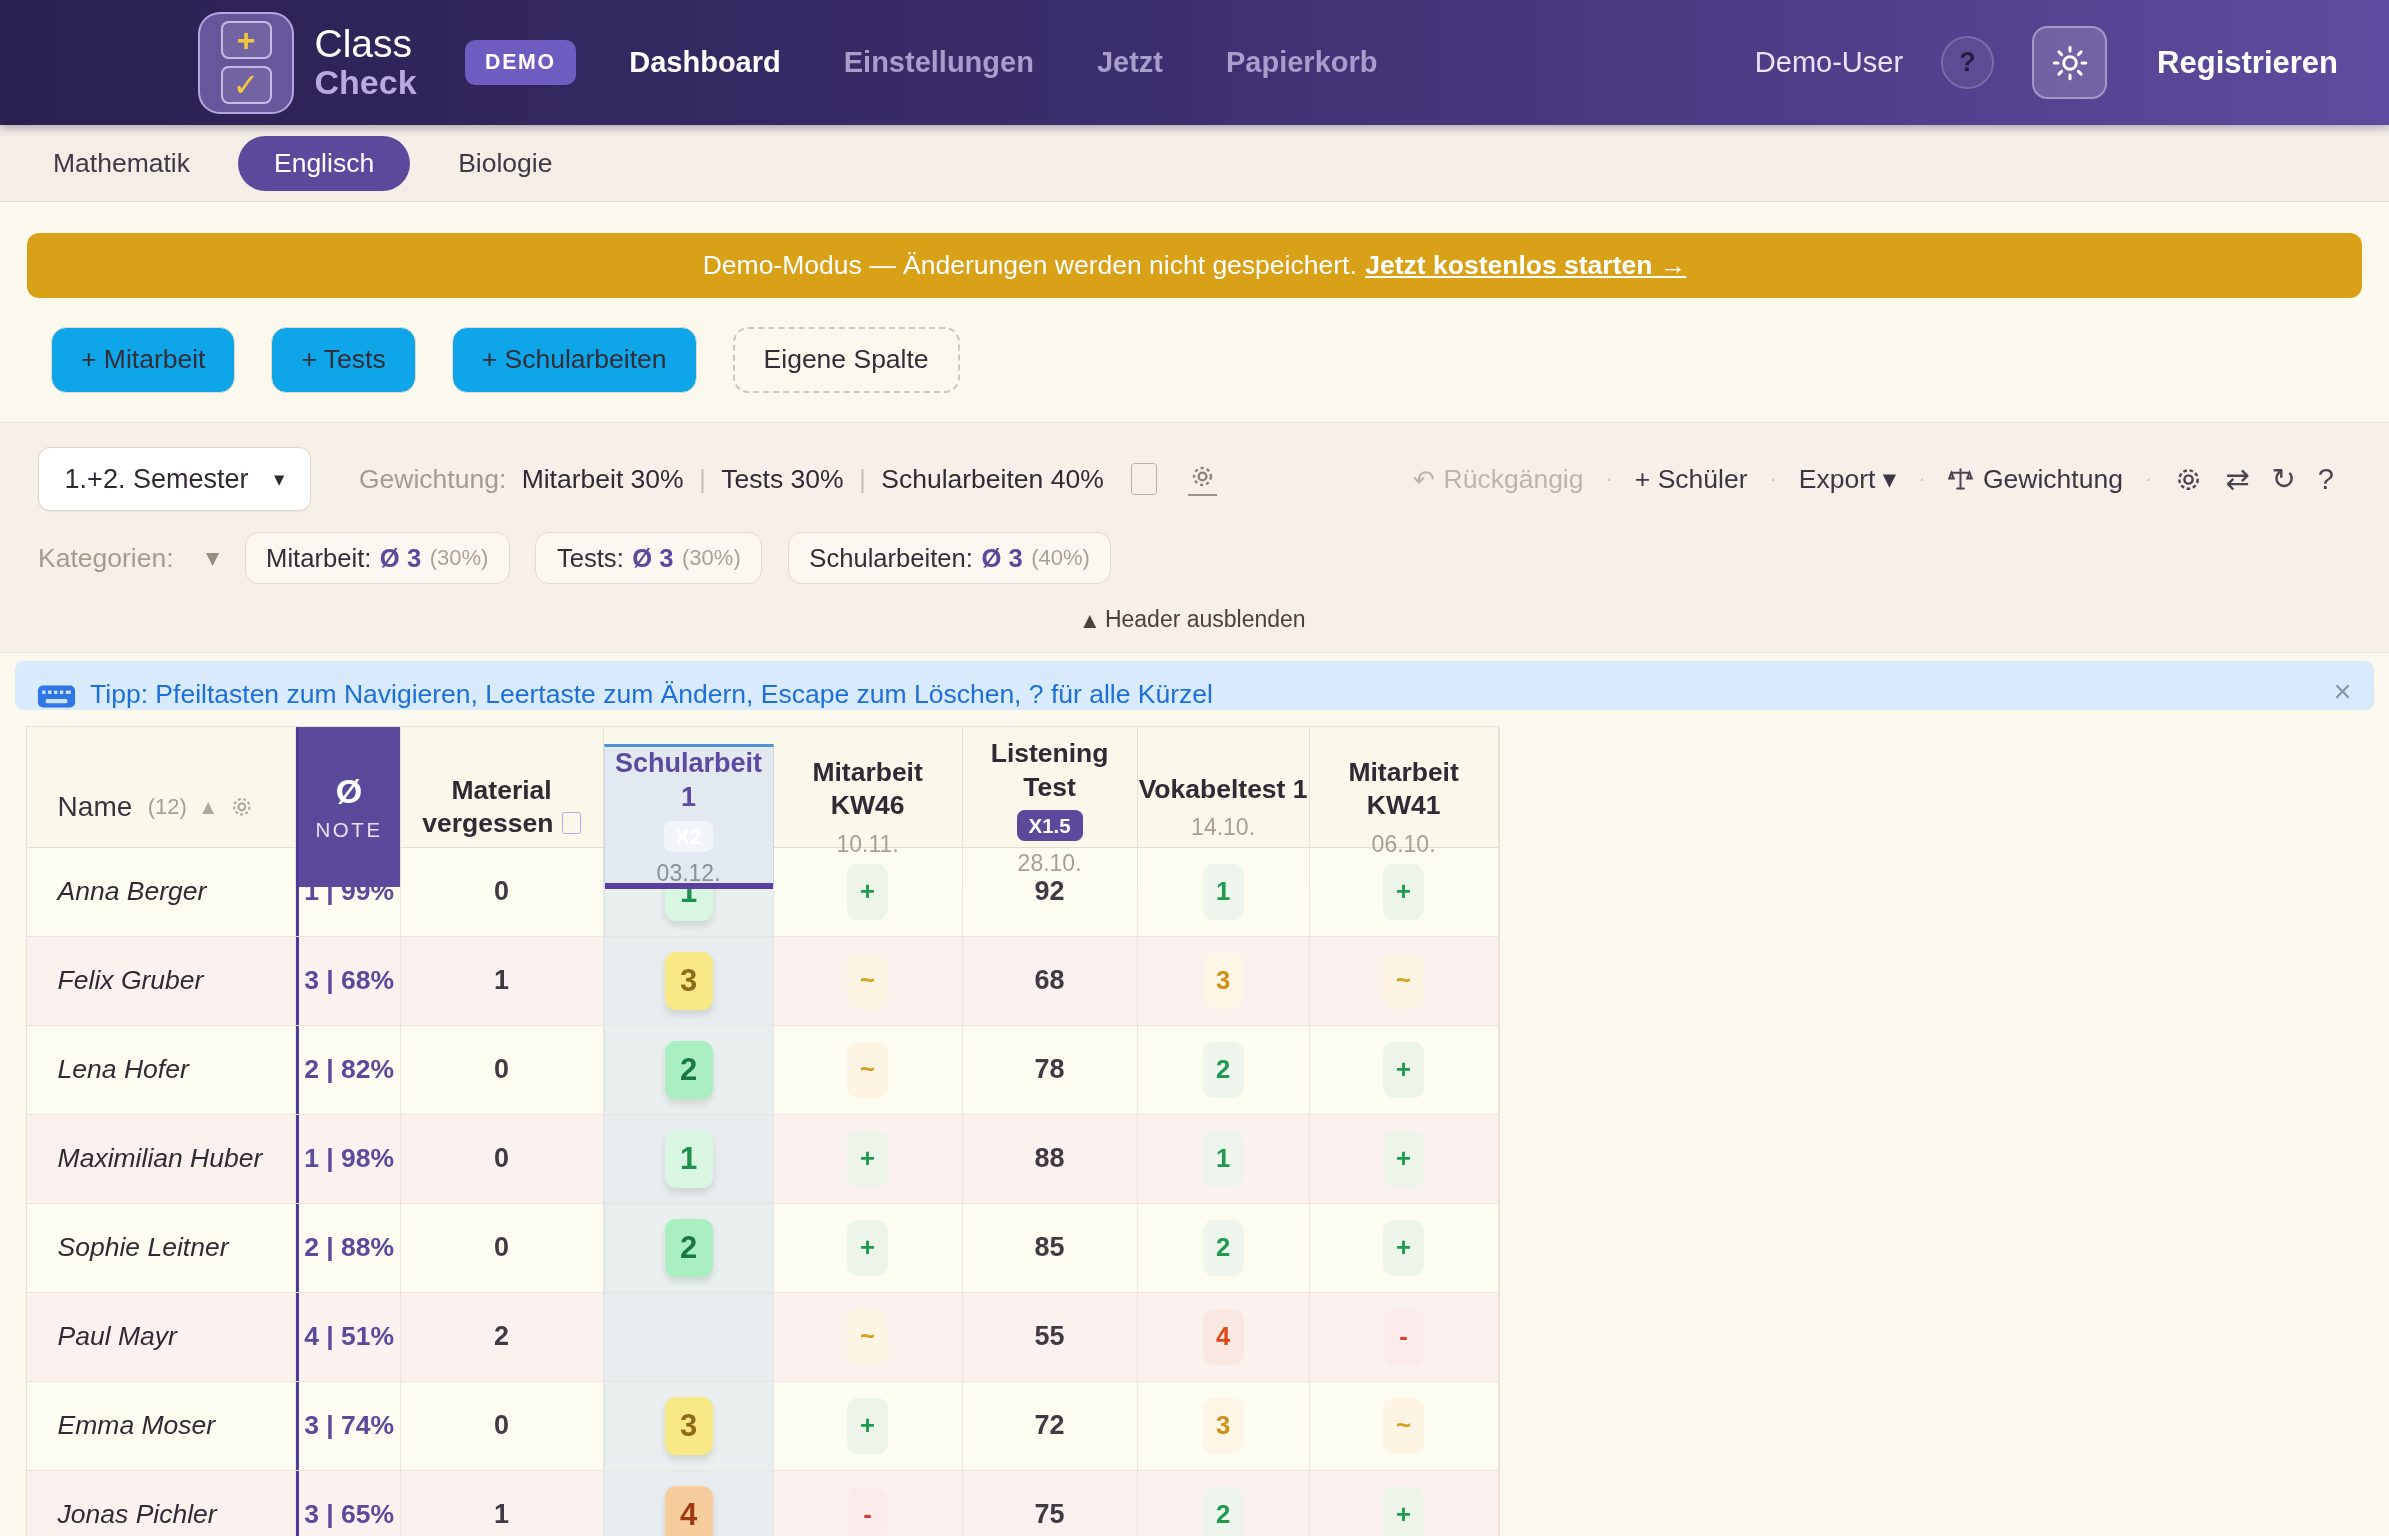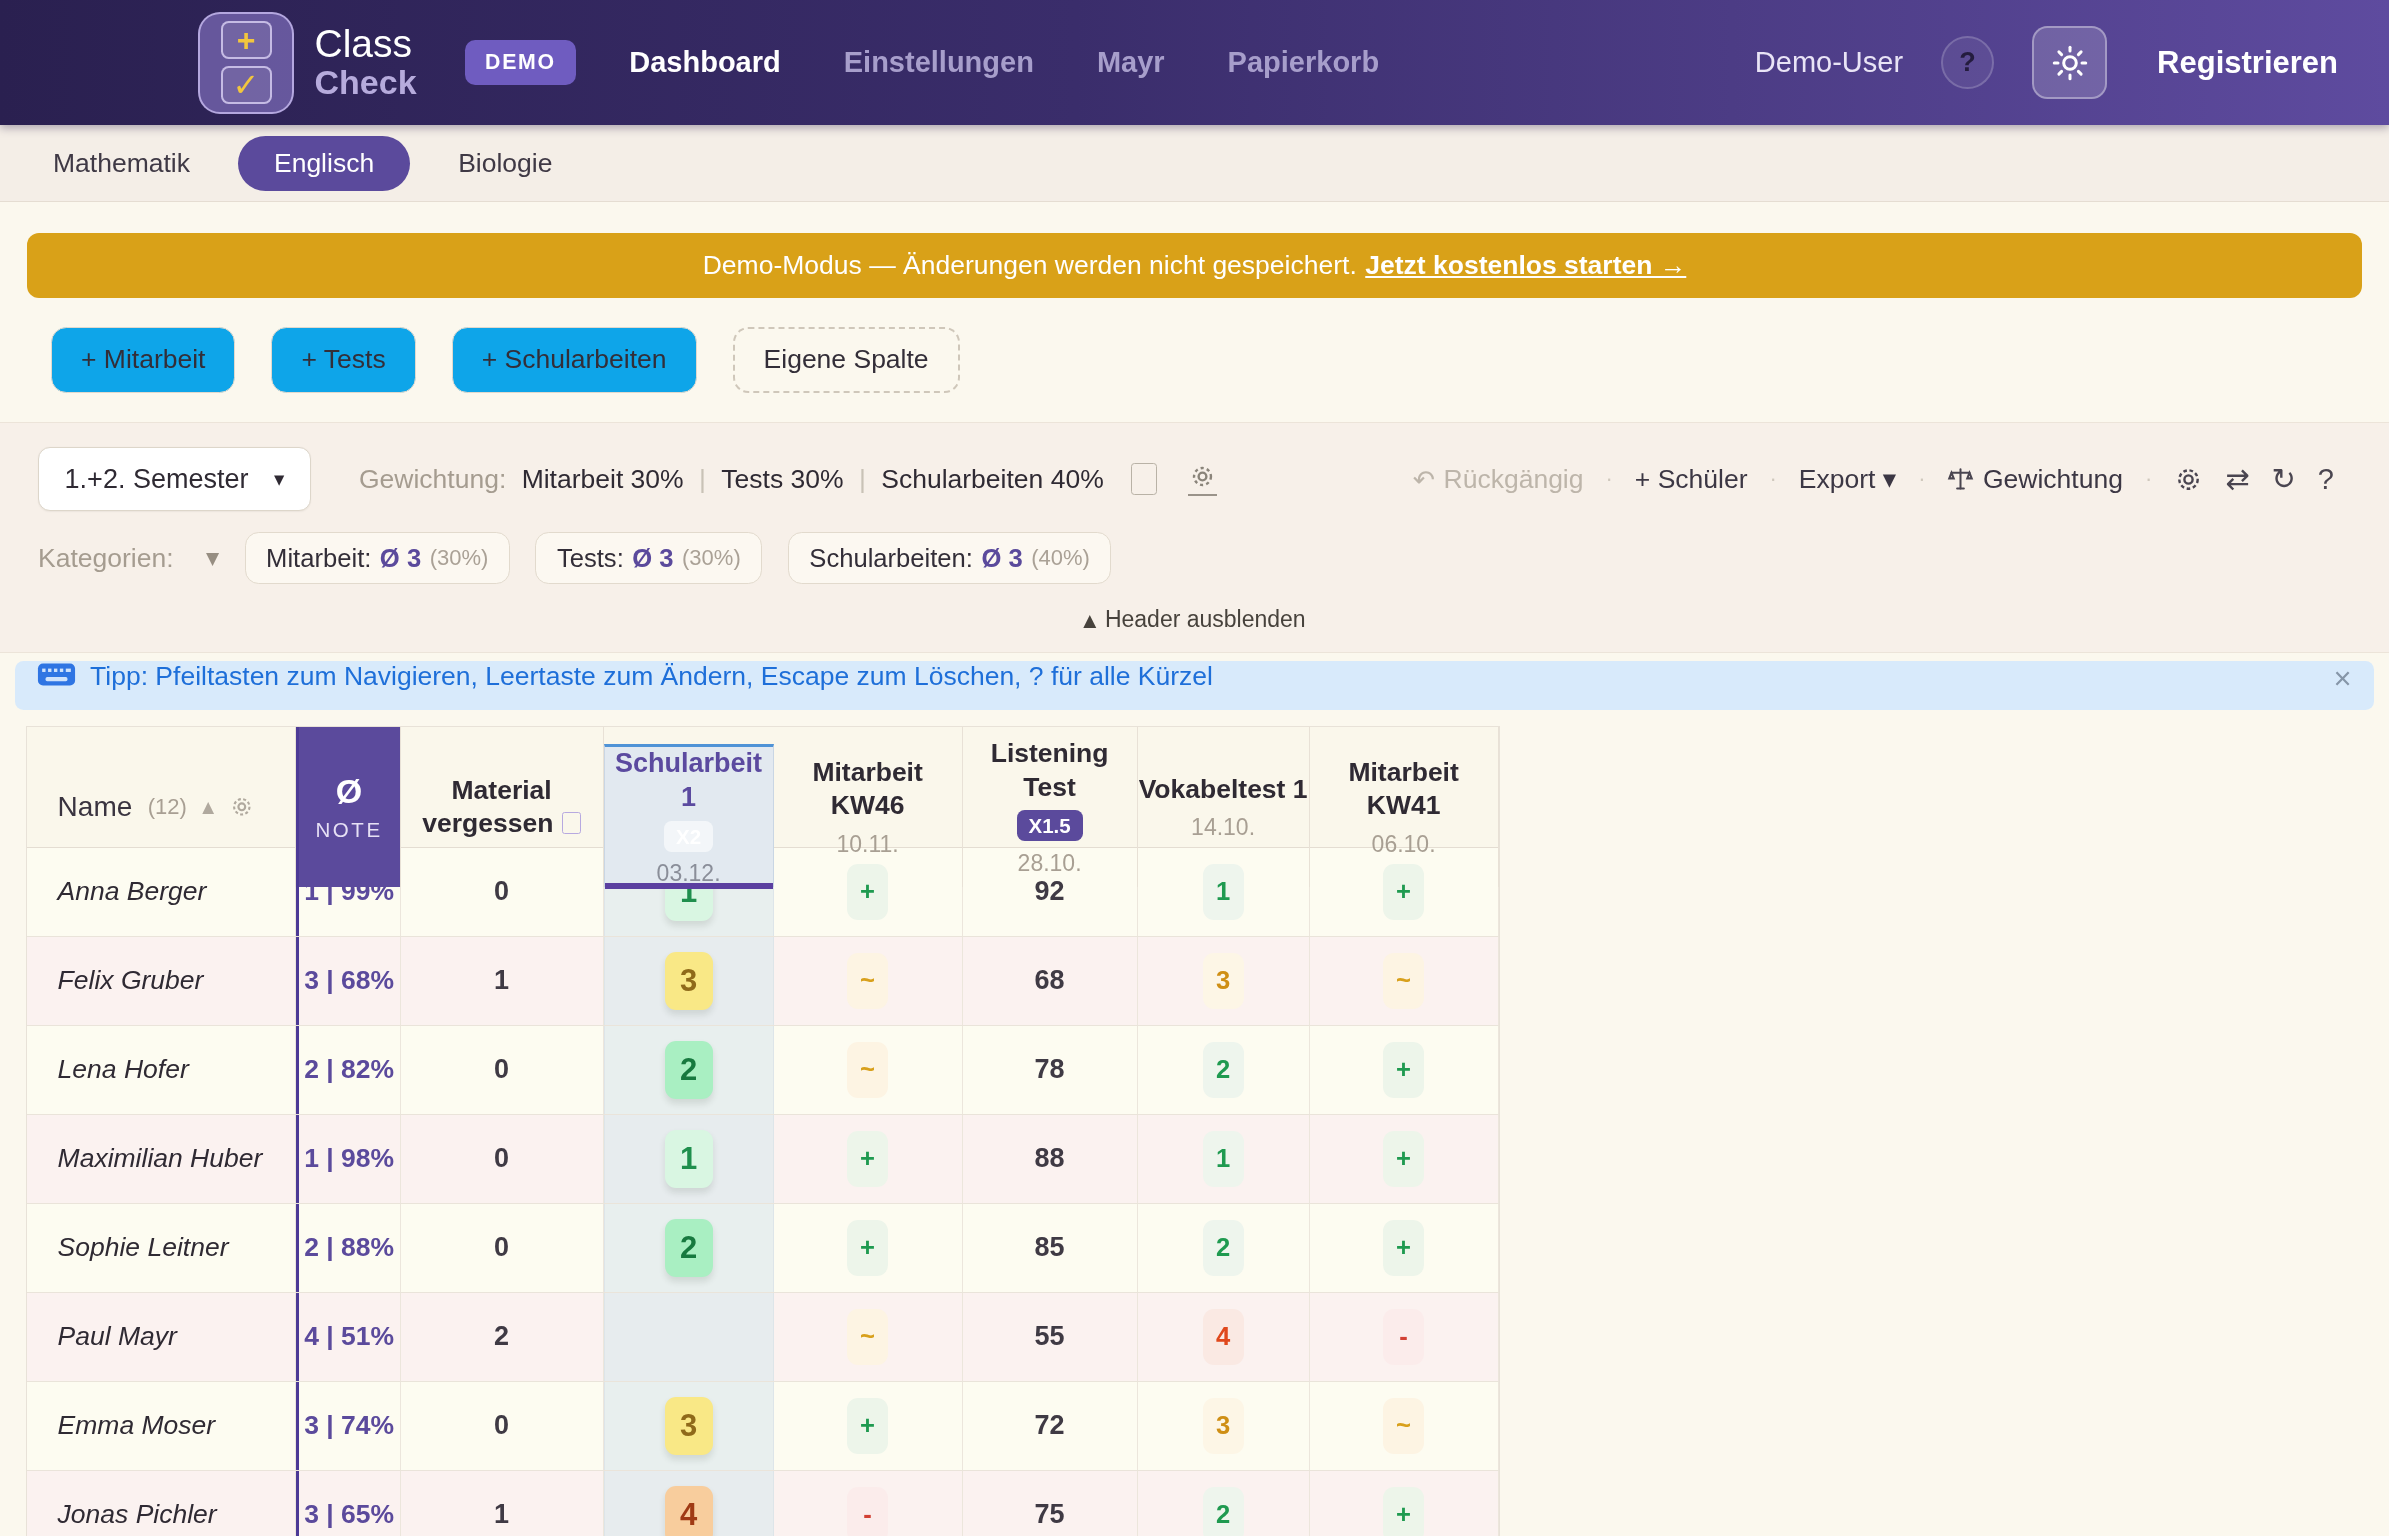--- a/index.html
+++ b/index.html
@@ -68,21 +68,21 @@
   .cat-label{color:#a59c90;font-size:26.5px;}
   .cat-caret{color:#978e82;font-size:17px;margin-left:6.8px;}
   .cat-chip{background:#fcf8f1;border:1.7px solid #e2dacd;border-radius:13.7px;padding:10.2px 20.5px;font-size:25.6px;color:#332e38;
     display:flex;align-items:center;gap:8.5px;cursor:pointer;}
   .cat-avg{color:#5b4a9c;font-weight:bold;}
   .cat-pct{color:#aaa196;font-size:22px;}
   .hide-header{display:flex;justify-content:center;align-items:center;gap:8.5px;font-size:23px;color:#47423c;padding:3.4px 0 10.2px 0;cursor:pointer;}
   .hide-header .tri{font-size:17px;}
 
   
-  .tipbar{margin:8.5px 15.4px 0 15.4px;height:49px;background:#d8eafb;border-radius:8.5px;display:flex;align-items:flex-start;
+  .tipbar{margin:8.5px 15.4px 0 15.4px;height:49px;background:#d8eafb;border-radius:8.5px;display:flex;align-items:flex-end;
     padding:0 22px;color:#1e6fd9;font-size:26.5px;gap:13.7px;}
   .tip-close{margin-left:auto;color:#8696a8;font-size:31px;cursor:pointer;}
 
   
   .table-clip{margin:15.4px 0 0 25.6px;width:1474px;height:886px;overflow:hidden;background:#fdfcf1;border:0.9px solid #e8e2d8;}
   .grid-row{display:grid;grid-template-columns:269px 105px 203px 170px 189px 175px 172px 189px;}
   .thead{height:121px;background:#faf7eb;border-bottom:1.7px solid #e4ddd2;}
   .th{display:flex;flex-direction:column;align-items:center;justify-content:center;border-right:0.9px solid #e8e1d6;position:relative;}
   .th-name{flex-direction:row;justify-content:flex-start;gap:15.4px;padding-left:31px;}
   .th-name .nm{font-size:28px;color:#3a3440;}
@@ -133,21 +133,21 @@
     <div class="logo-cell">✓</div>
   </div>
   <div class="logo-text">
     <div class="logo-line1">Class</div>
     <div class="logo-line2">Check</div>
   </div>
   <span class="demo-badge">DEMO</span>
   <nav class="nav" id="main-nav">
       <span class="nav-item active">Dashboard</span>
       <span class="nav-item">Einstellungen</span>
-      <span class="nav-item">Mayr</span>
+      <span class="nav-item">Jetzt</span>
       <span class="nav-item">Papierkorb</span>
     </nav>
   <div class="topbar-right">
     <span class="user-name">Demo-User</span>
     <div class="help-circle">?</div>
     <div class="theme-btn">
       <span>
         <svg width="36" height="36" viewBox="0 0 24 24" fill="none" stroke="#ffffff" stroke-width="2" stroke-linecap="round">
           <circle cx="12" cy="12" r="4.2"></circle>
           <line x1="12" y1="1.5" x2="12" y2="4"></line>

